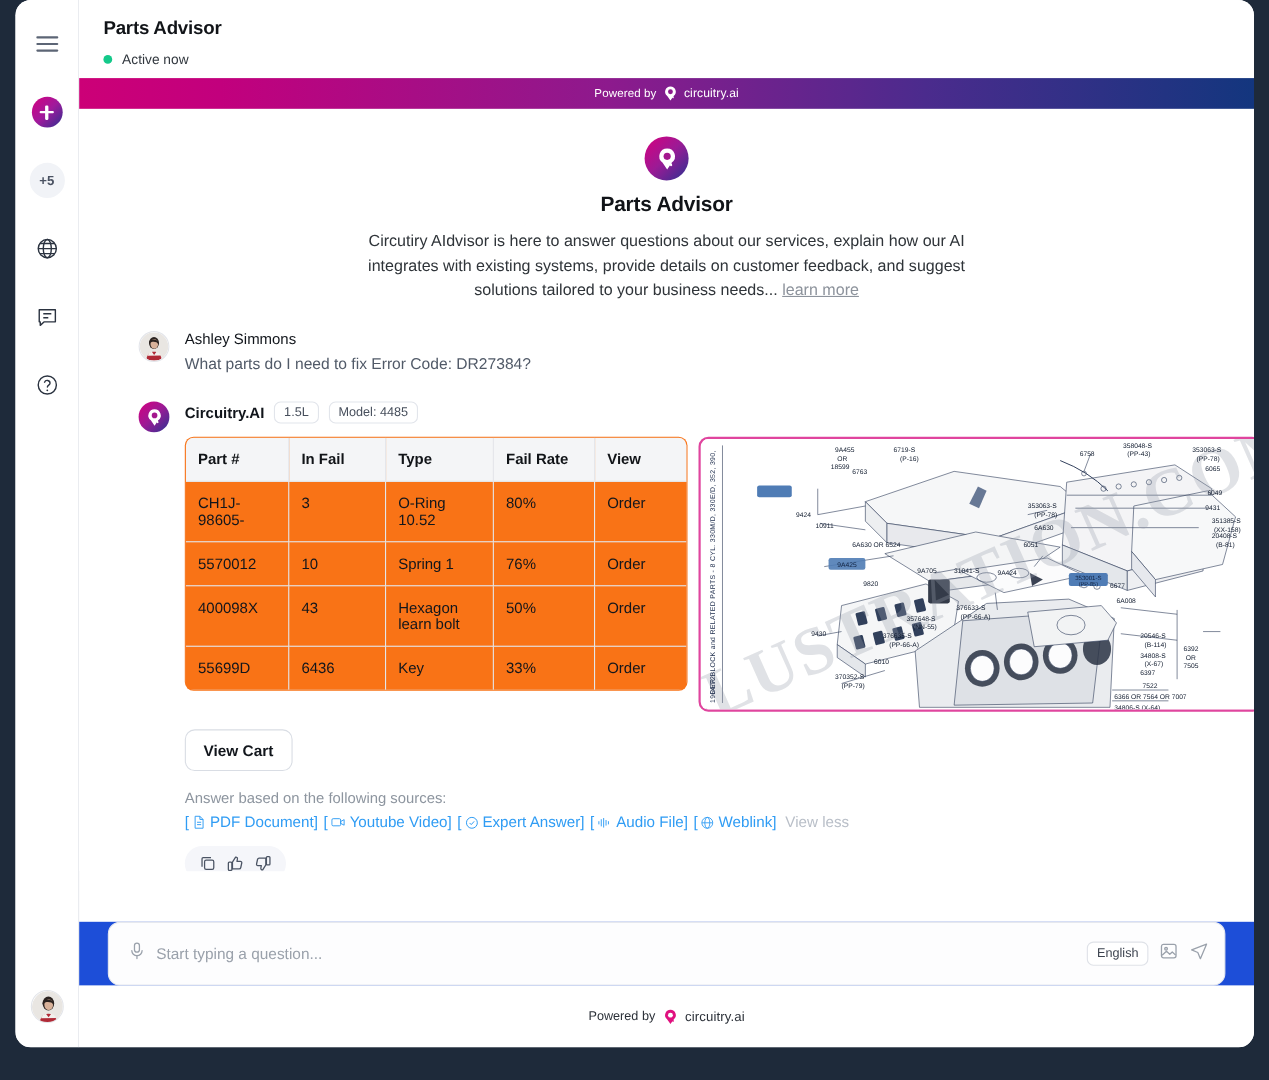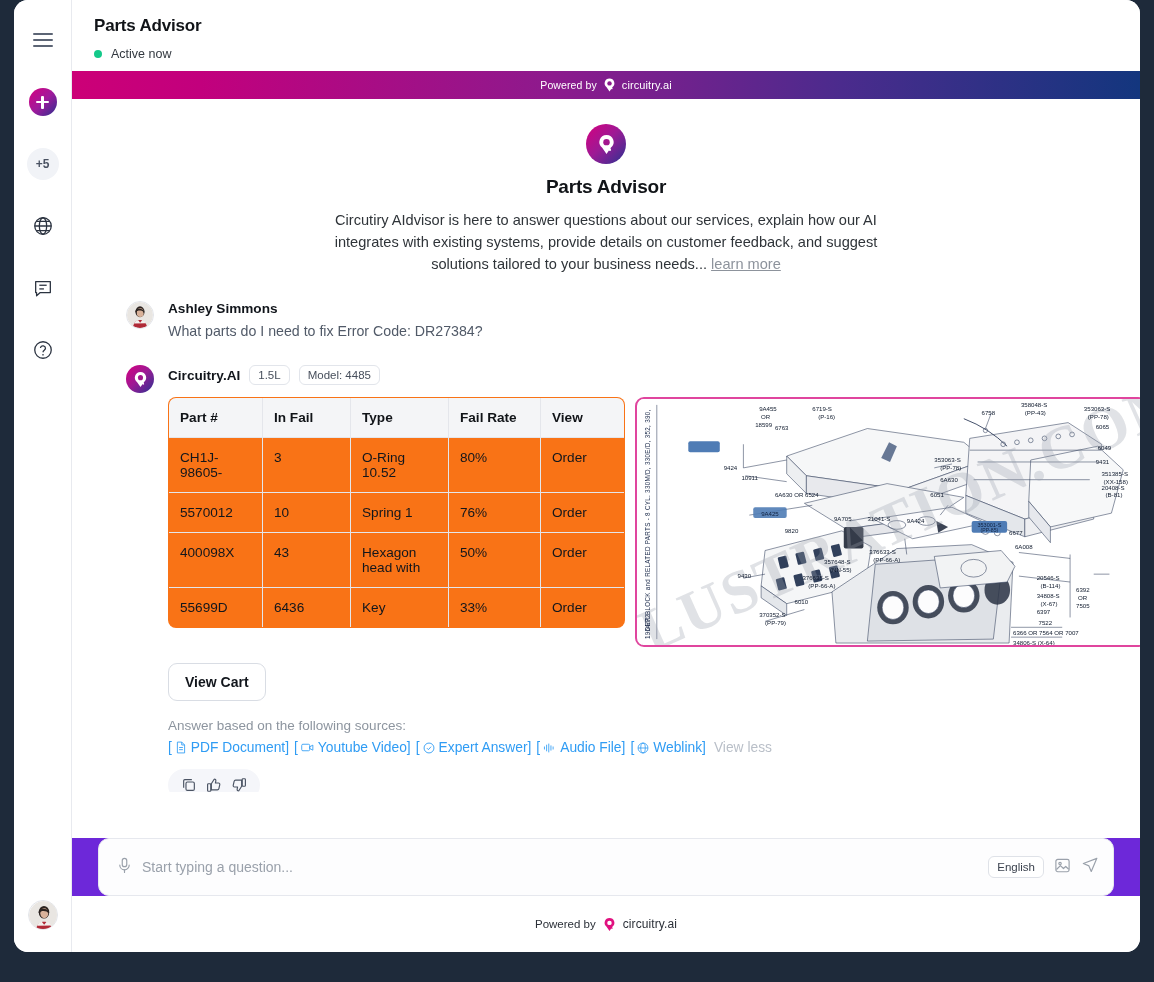--- a/index.html
+++ b/index.html
@@ -98,21 +98,21 @@
     font-size: 14.6px; line-height: 22px; color: #2f3439;
   }
   .learn-more { color: #8d939c; text-decoration: underline; cursor: pointer; }
   
   .msg-user { display: flex; gap: 14px; padding: 26px 0 0 96px; }
   .u-avatar {
     width: 28px; height: 28px; border-radius: 50%; overflow: hidden; flex: 0 0 28px;
     border: 1px solid #e3e5ea; margin-left: -42px;
   }
   .u-body { flex: 1; }
-  .u-name { font-size: 13.6px; font-weight: 700; color: #11151b; }
+  .u-name { font-size: 13.6px; font-weight: 400; color: #11151b; }
   .u-text { font-size: 14.2px; color: #515a68; margin-top: 7px; }
   
   .msg-bot { display: flex; gap: 14px; padding: 26px 0 0 96px; }
   .b-avatar {
     width: 28px; height: 28px; border-radius: 50%; flex: 0 0 28px; margin-left: -42px;
     background: linear-gradient(135deg, #d6007f 0%, #9c1a95 48%, #2b3291 100%);
     display: flex; align-items: center; justify-content: center;
   }
   .b-body { flex: 1; min-width: 0; }
   .b-head { display: flex; align-items: center; gap: 9px; }
@@ -172,21 +172,21 @@
   .src .si { display: inline-flex; margin: 0 4px 0 3px; }
   .src .sl { text-decoration: none; }
   .src-sep { display: inline-block; width: 5px; }
   .view-less { color: #b9bfc8; margin-left: 8px; cursor: pointer; }
   .fb-bar {
     margin-top: 14px; display: inline-flex; gap: 9px; align-items: center;
     background: #f5f6fa; border-radius: 16px; padding: 8px 13px;
   }
   .fb-bar span { display: inline-flex; cursor: pointer; }
   
-  .composer-wrap { padding: 0 26px 0 26px; background: #6d28d9; margin-top: 46px; }
+  .composer-wrap { padding: 0 26px 0 26px; background: #1d4ed8; margin-top: 46px; }
   .composer {
     height: 58px; border: 1px solid #e6e8ee; border-radius: 11px;
     background: #fdfdfe; display: flex; align-items: center; gap: 10px;
     padding: 0 14px 0 18px;
   }
   .composer .ph { flex: 1; font-size: 14px; color: #9aa1ab; }
   .lang-badge {
     font-size: 11.5px; color: #3c434f; border: 1px solid #dfe2e8;
     border-radius: 6px; padding: 4px 8px; background: #fff;
   }
@@ -375,21 +375,21 @@
                 <tr>
                   <td>5570012</td>
                   <td>10</td>
                   <td>Spring 1</td>
                   <td class="v-red">76%</td>
                   <td class="v-link">Order</td>
                 </tr>
                 <tr>
                   <td>400098X</td>
                   <td>43</td>
-                  <td>Hexagon head with</td>
+                  <td>Hexagon learn bolt</td>
                   <td class="v-amber">50%</td>
                   <td class="v-link">Order</td>
                 </tr>
                 <tr>
                   <td>55699D</td>
                   <td>6436</td>
                   <td>Key</td>
                   <td class="v-green">33%</td>
                   <td class="v-link">Order</td>
                 </tr>

